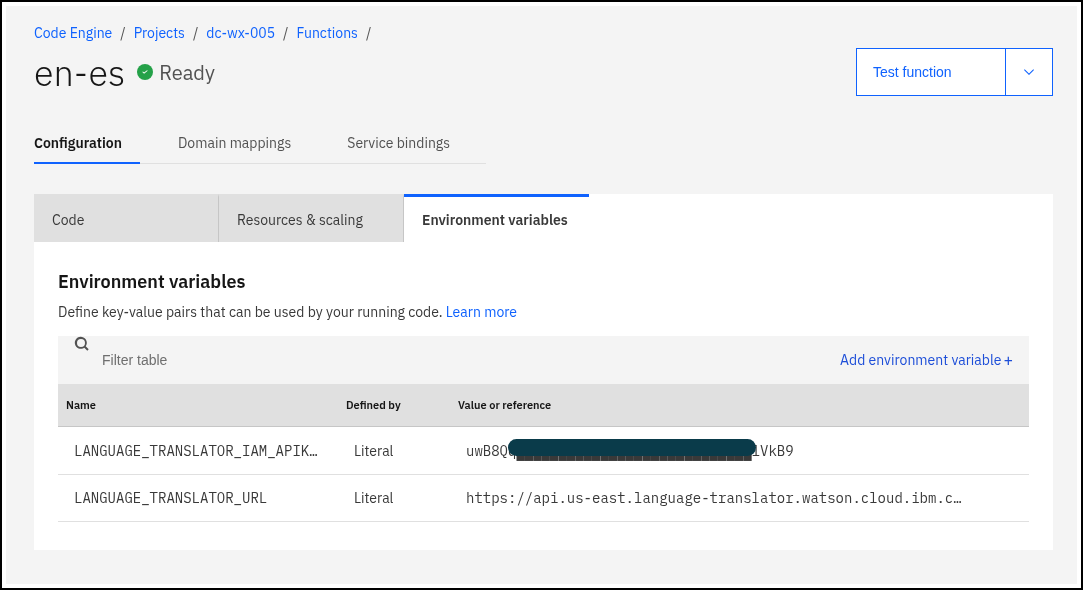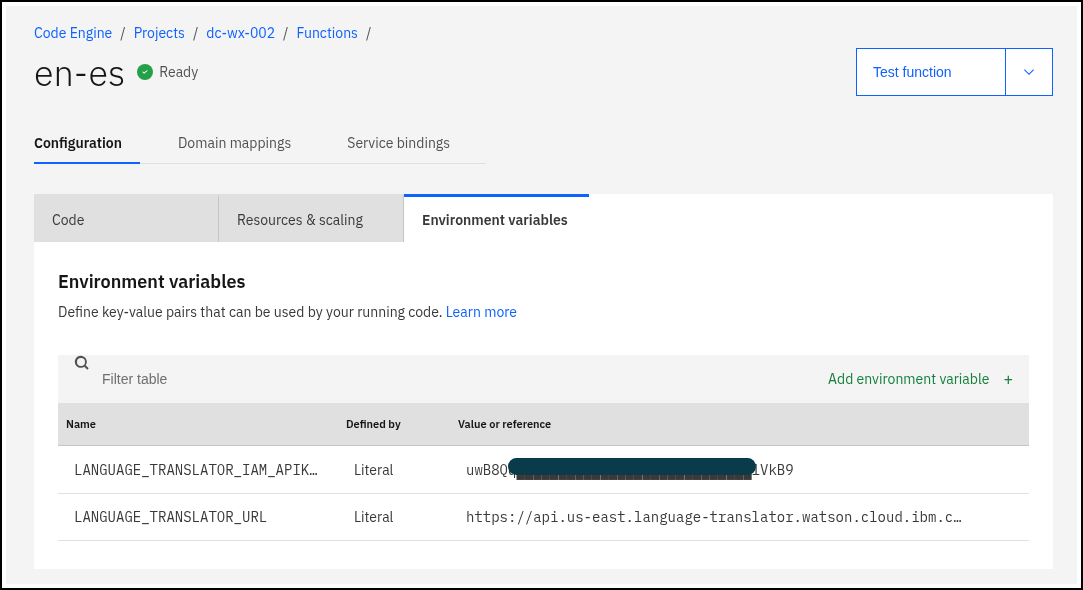--- a/index.html
+++ b/index.html
@@ -61,21 +61,21 @@
     font-size: 36px;
     font-weight: 300;
     color: #161616;
     letter-spacing: 0;
   }
   .status {
     display: flex;
     align-items: center;
     gap: 6px;
     color: #525252;
-    font-size: 14px;
+    font-size: 20px;
   }
   .status-icon {
     width: 16px;
     height: 16px;
     border-radius: 50%;
     background: #24a148;
     display: inline-flex;
     align-items: center;
     justify-content: center;
     color: #fff;
@@ -167,21 +167,21 @@
   .card-body {
     padding: 28px 24px 28px 24px;
   }
   .section-title {
     font-size: 18px;
     font-weight: 600;
     margin: 0 0 10px 0;
   }
   .section-desc {
     color: #393939;
-    margin: 0 0 34px 0;
+    margin: 0 0 15px 0;
   }
   .section-desc a.learn {
     color: #0f62fe;
     text-decoration: none;
     cursor: pointer;
   }
 
   
   .toolbar {
     height: 48px;
@@ -194,24 +194,24 @@
   .toolbar input.filter {
     border: none;
     background: transparent;
     outline: none;
     font-size: 14px;
     flex: 1;
     color: #161616;
   }
   .toolbar input.filter::placeholder { color: #6f6f6f; }
   .add-env {
-    color: #15803d;
-    display: flex;
-    align-items: center;
-    gap: 14px;
+    color: #1d4ed8;
+    display: flex;
+    align-items: center;
+    gap: 2px;
     cursor: pointer;
   }
   .add-env .plus { font-size: 16px; }
 
   table.env {
     width: 100%;
     border-collapse: collapse;
     table-layout: fixed;
   }
   table.env th {
@@ -259,21 +259,21 @@
 <body>
 
 <div class="page">
   <div class="inner">
 
     <div class="breadcrumb">
       <a class="crumb">Code Engine</a>
       <span class="sep">/</span>
       <a class="crumb">Projects</a>
       <span class="sep">/</span>
-      <a class="crumb">dc-wx-002</a>
+      <a class="crumb">dc-wx-005</a>
       <span class="sep">/</span>
       <a class="crumb">Functions</a>
       <span class="sep">/</span>
     </div>
 
     <div class="title-row">
       <div class="title-left">
         <div class="title-text">en-es</div>
         <div class="status">
           <span class="status-icon">

